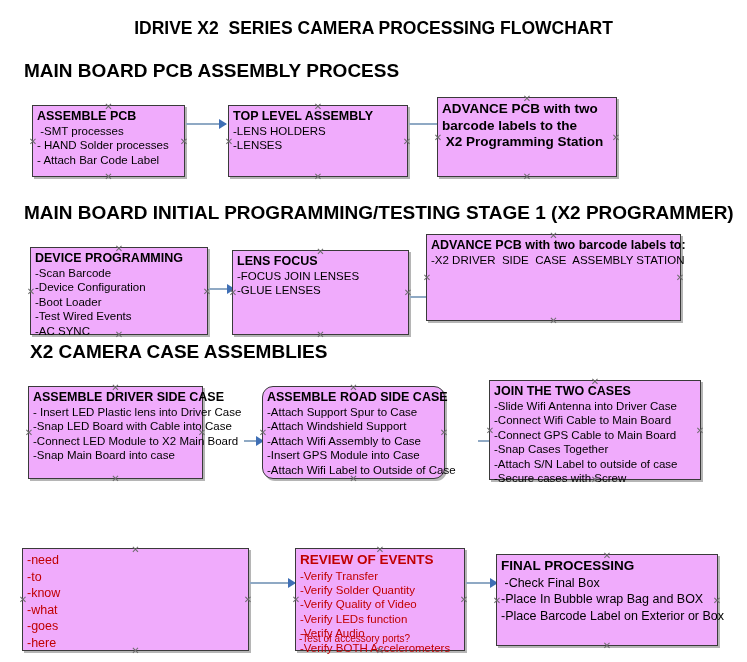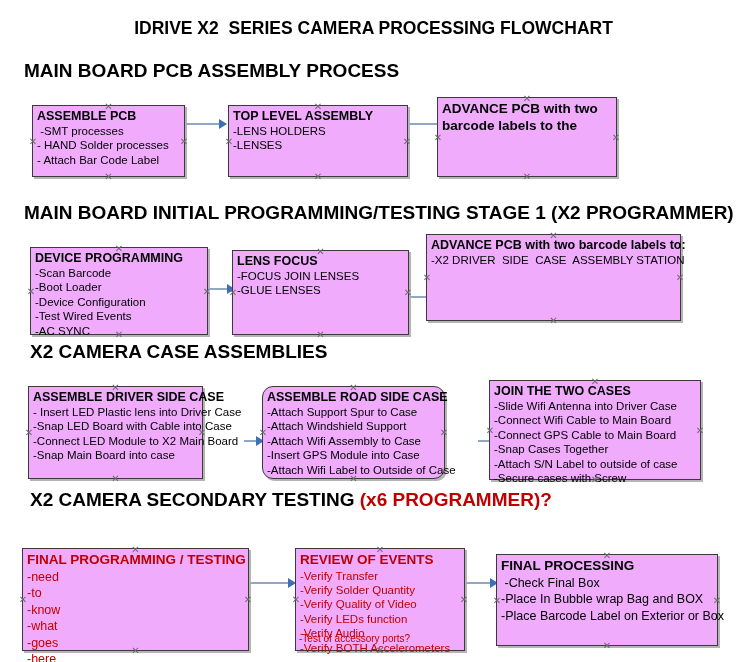--- a/index.html
+++ b/index.html
@@ -152,37 +152,38 @@
     <div class="handle" style="left:100%; top:50%;">✕</div>
   </div>
 
   <div class="connector" style="left:409px; top:123px; width:40px;"></div>
   <div class="arrowhead" style="left:441px; top:119px;"></div>
 
   <div class="node big-title" style="left:437px; top:80px; width:180px; height:80px;">
     <div class="node-body">
       <div class="node-title">ADVANCE PCB with two</div>
       <div class="node-title">barcode labels to the</div>
+      <div class="node-title"> X2 Programming Station</div>
     </div>
     <div class="handle" style="left:50%; top:0;">✕</div>
     <div class="handle" style="left:50%; top:100%;">✕</div>
     <div class="handle" style="left:0; top:50%;">✕</div>
     <div class="handle" style="left:100%; top:50%;">✕</div>
   </div>
 
   <div class="section-head" style="left:24px; top:202px;">
     <span>MAIN BOARD INITIAL PROGRAMMING/TESTING STAGE 1 (X2 PROGRAMMER)</span>
   </div>
 
   <div class="node" style="left:30px; top:230px; width:178px; height:88px;">
     <div class="node-body">
       <div class="node-title">DEVICE PROGRAMMING</div>
       <div class="node-line">-Scan Barcode</div>
+      <div class="node-line">-Device Configuration</div>
       <div class="node-line">-Boot Loader</div>
-      <div class="node-line">-Device Configuration</div>
       <div class="node-line">-Test Wired Events</div>
       <div class="node-line">-AC SYNC</div>
     </div>
     <div class="handle" style="left:50%; top:0;">✕</div>
     <div class="handle" style="left:50%; top:100%;">✕</div>
     <div class="handle" style="left:0; top:50%;">✕</div>
     <div class="handle" style="left:100%; top:50%;">✕</div>
   </div>
 
   <div class="connector" style="left:209px; top:288px; width:25px;"></div>
@@ -262,27 +263,23 @@
       <div class="node-line">-Snap Cases Together</div>
       <div class="node-line">-Attach S/N Label to outside of case</div>
       <div class="node-line">-Secure cases with Screw</div>
     </div>
     <div class="handle" style="left:50%; top:0;">✕</div>
     <div class="handle" style="left:50%; top:100%;">✕</div>
     <div class="handle" style="left:0; top:50%;">✕</div>
     <div class="handle" style="left:100%; top:50%;">✕</div>
   </div>
 
-  <div class="section-head" style="left:30px; top:489px;">
-    <span>X2 CAMERA SECONDARY TESTING </span><span class="red">(x6 PROGRAMMER)?</span>
-  </div>
 
   <div class="node red-text big-title big-body" style="left:22px; top:531px; width:227px; height:103px;">
     <div class="node-body">
-      <div class="node-title">FINAL PROGRAMMING / TESTING</div>
       <div class="node-line">-need</div>
       <div class="node-line">-to</div>
       <div class="node-line">-know</div>
       <div class="node-line">-what</div>
       <div class="node-line">-goes</div>
       <div class="node-line">-here</div>
     </div>
     <div class="handle" style="left:50%; top:0;">✕</div>
     <div class="handle" style="left:50%; top:100%;">✕</div>
     <div class="handle" style="left:0; top:50%;">✕</div>

